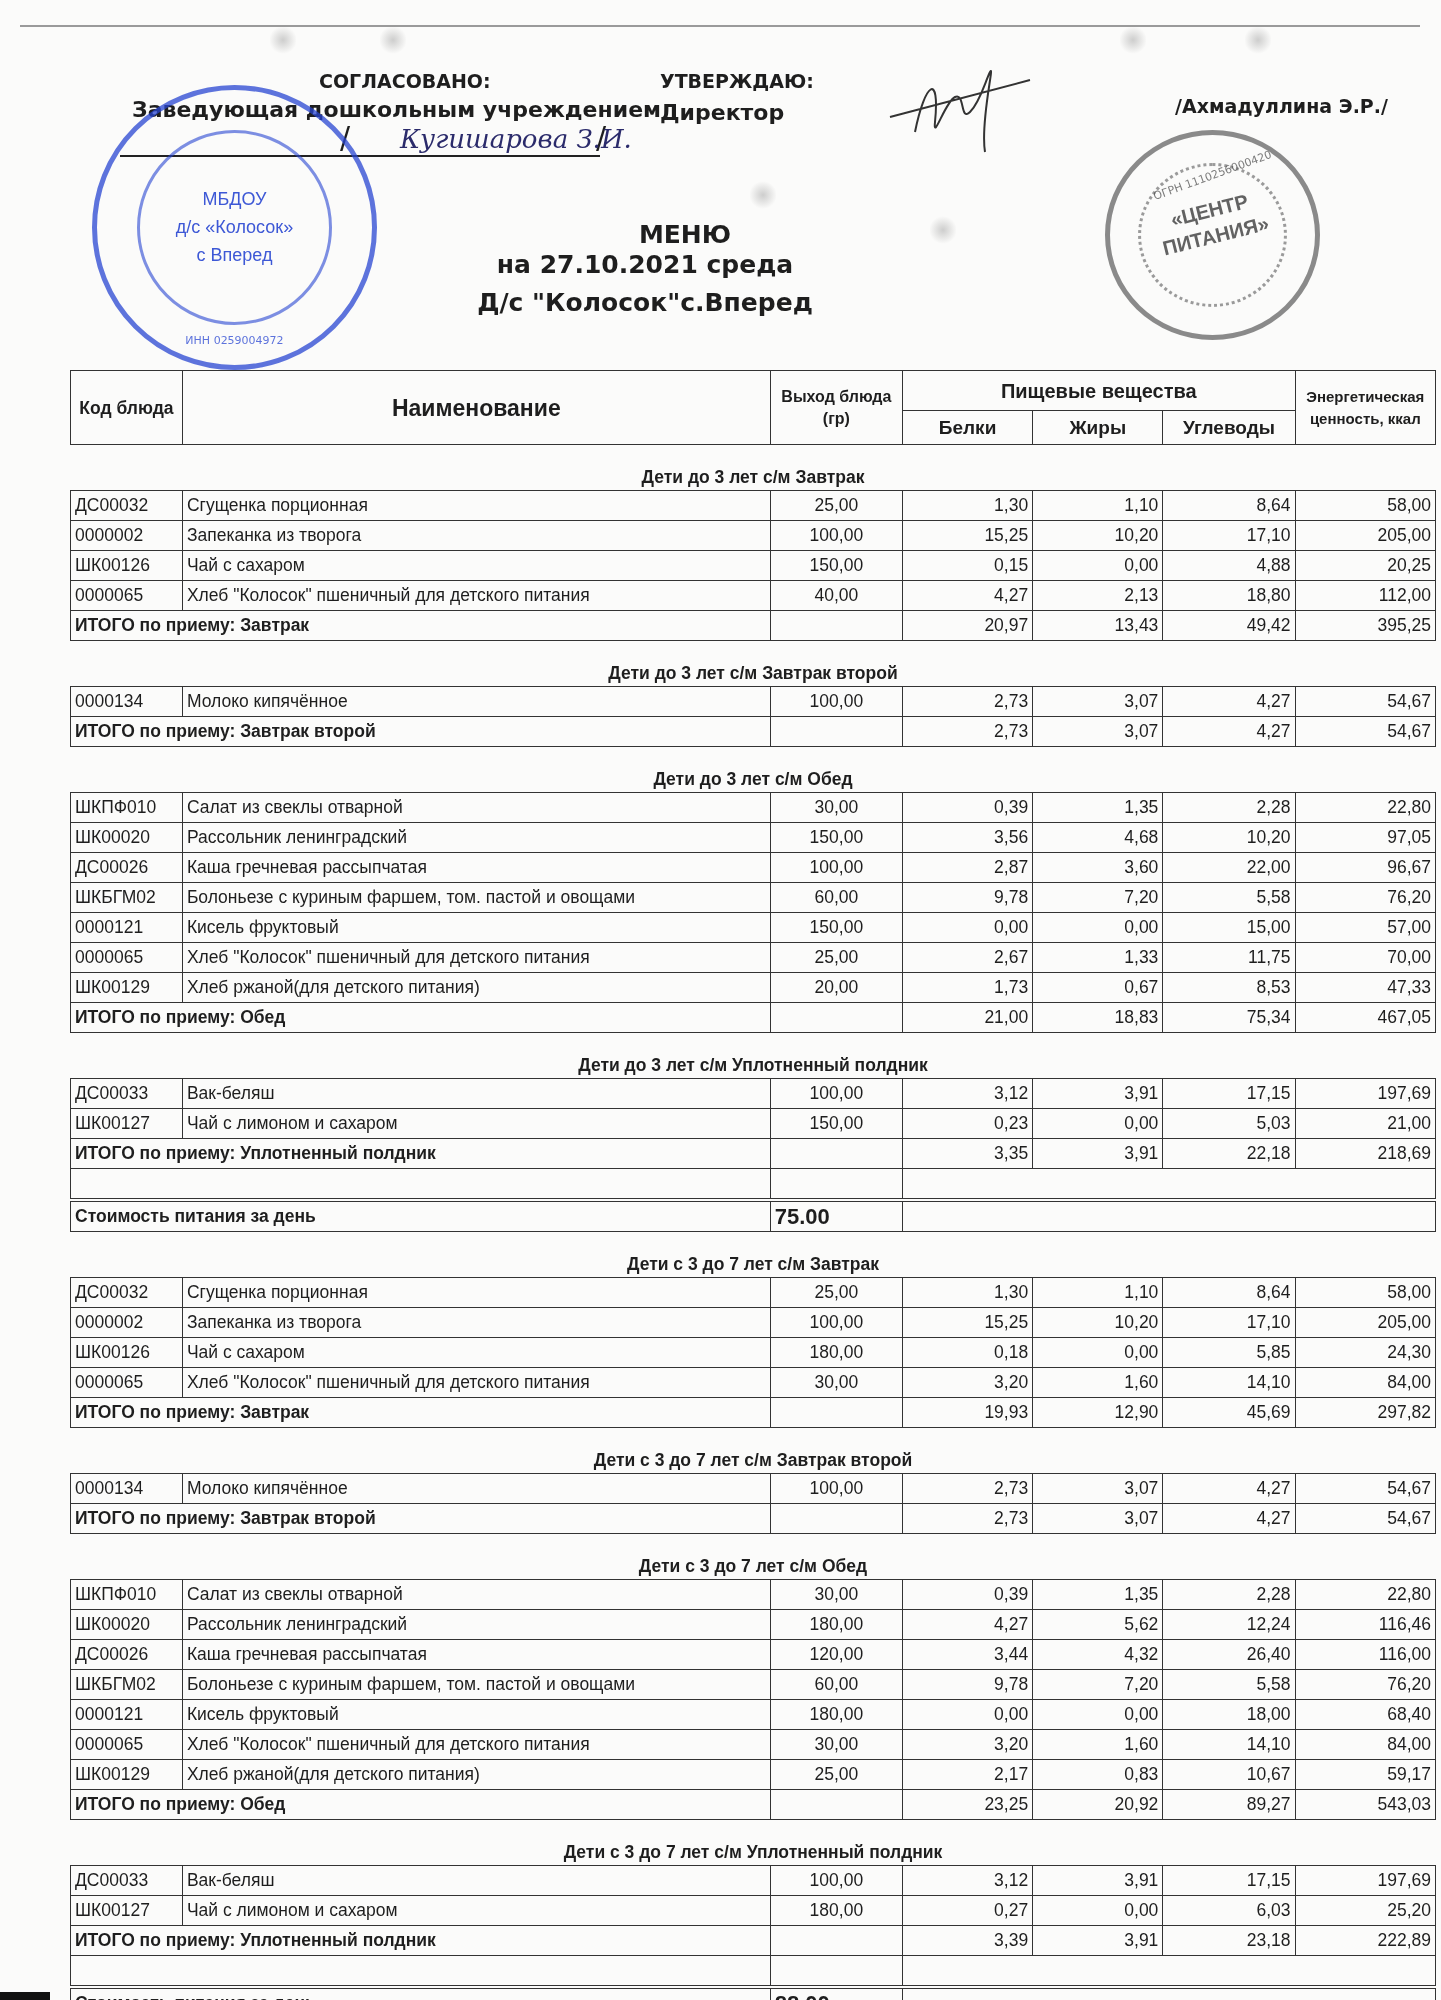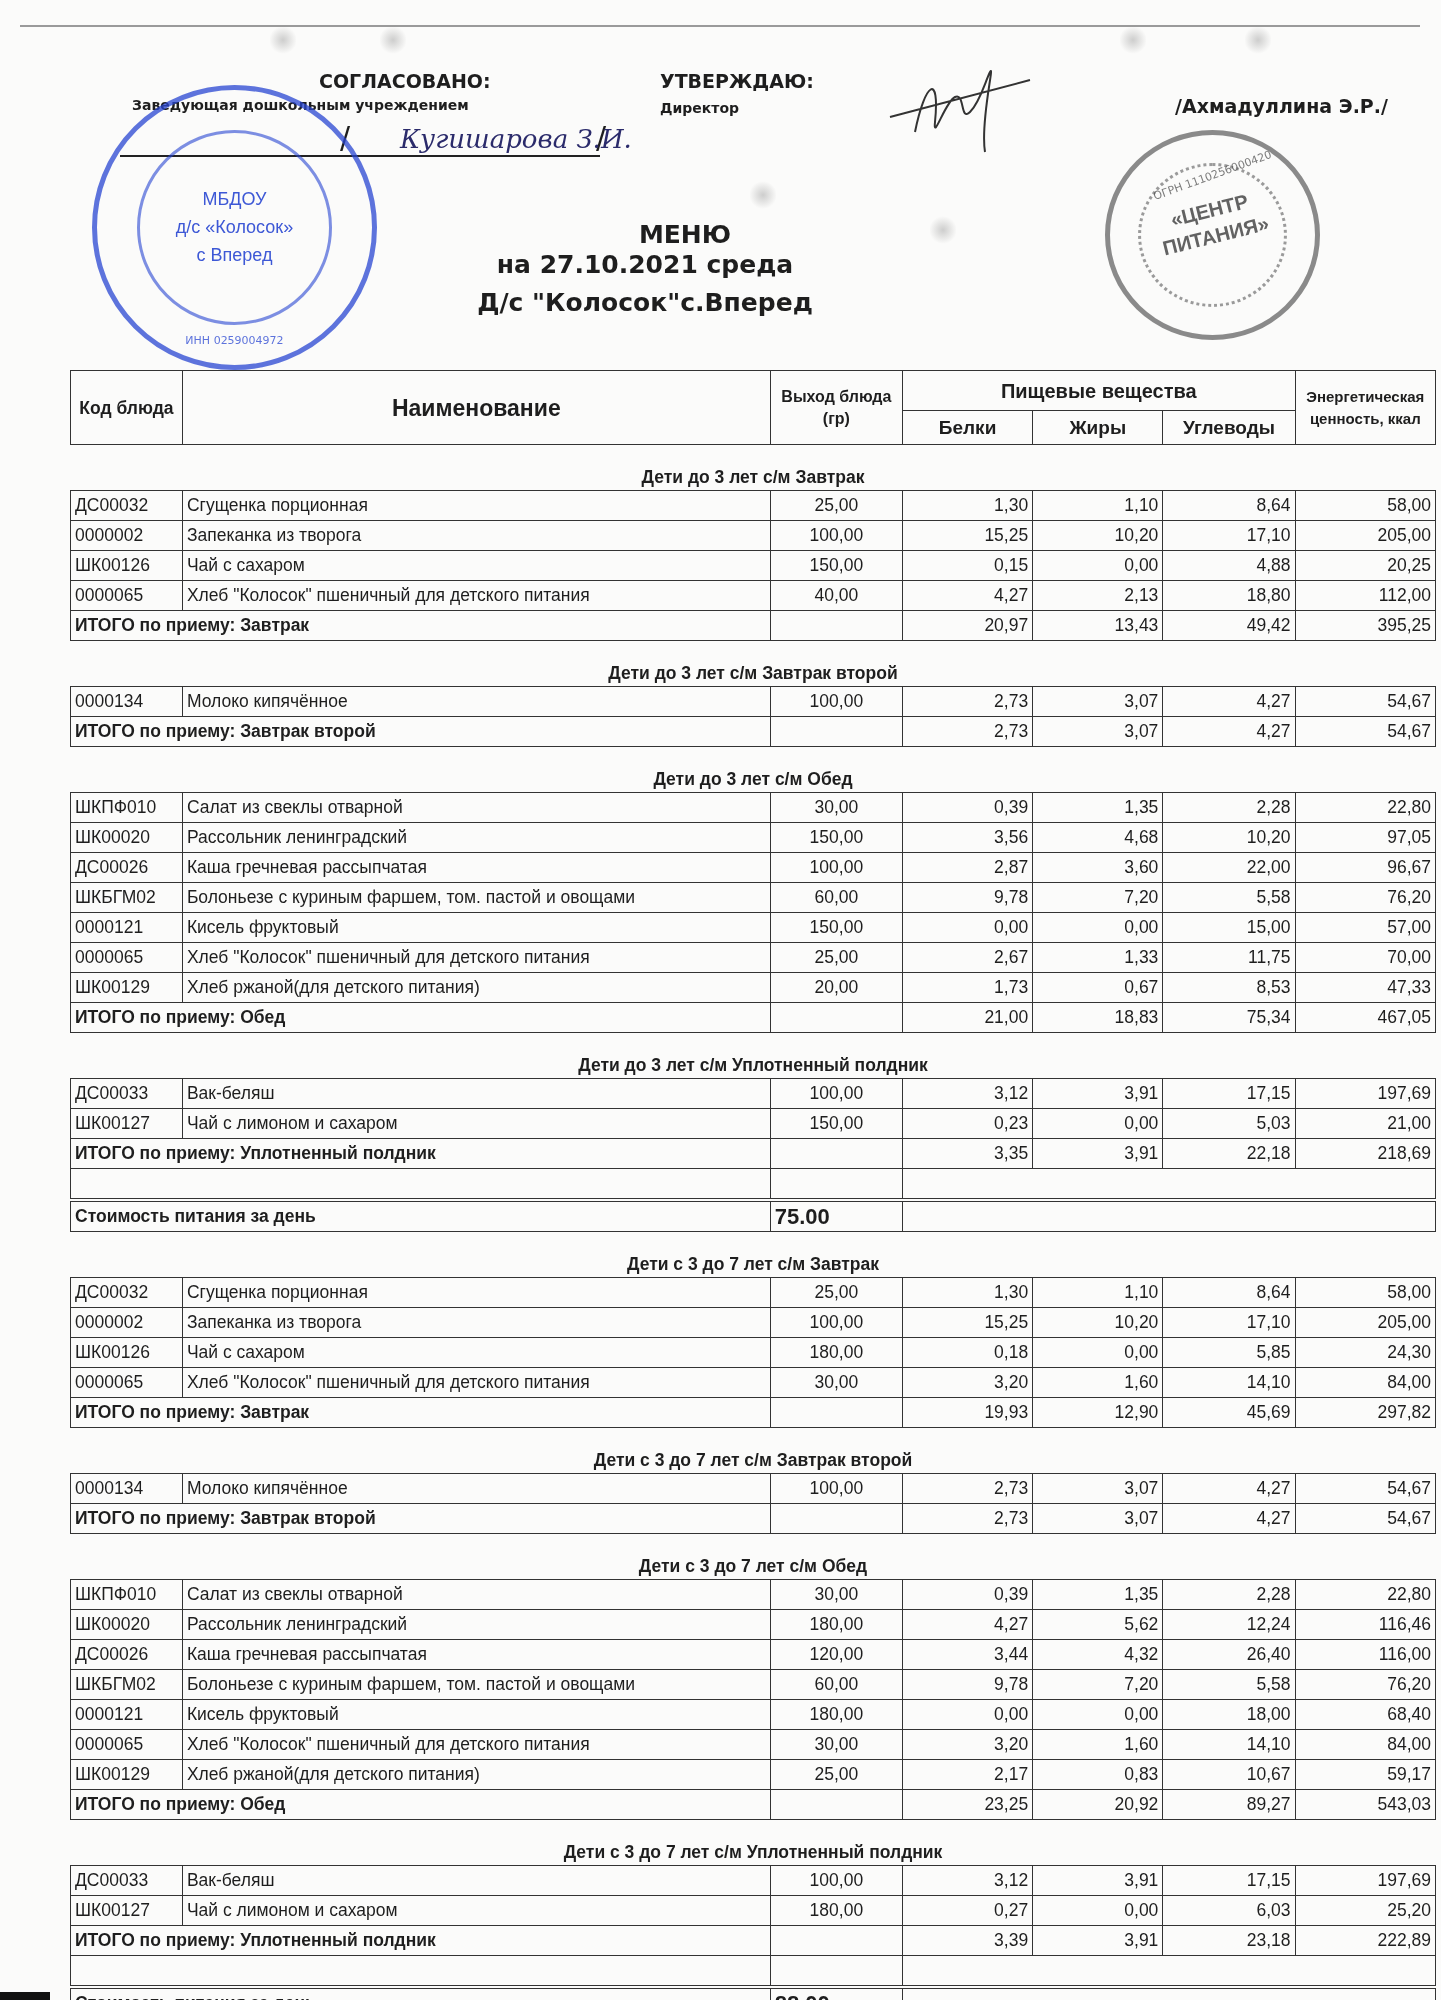--- a/index.html
+++ b/index.html
@@ -1,20 +1,20 @@
 <!DOCTYPE html>
 <html><head>
 <meta charset="utf-8">
 <style>
   html,body{margin:0;padding:0;background:#fff;}
   body{width:1441px;height:2000px;position:relative;overflow:hidden;font-family:"DejaVu Sans","Liberation Sans",sans-serif;color:#1e1e1e;}
   .page{position:absolute;left:0;top:0;width:1441px;height:2000px;background:#fbfbfa;}
   .topline{position:absolute;left:20px;top:25px;width:1400px;height:2px;background:#9a9a9a;}
   .hdr{position:absolute;font-weight:bold;font-size:19px;white-space:nowrap;}
-  .hdr-sm{font-size:14px;}
+  .hdr-sm{font-size:22px;}
   .sigline{position:absolute;left:120px;top:155px;width:480px;height:2px;background:#222;}
   .slash{position:absolute;font-size:30px;font-weight:normal;}
   .handwrite{position:absolute;font-family:"DejaVu Serif",serif;font-style:italic;font-size:26px;color:#2b2b6b;white-space:nowrap;}
   .stamp-blue{position:absolute;left:92px;top:85px;width:285px;height:285px;border-radius:50%;border:5px solid rgba(40,70,210,.75);box-sizing:border-box;}
   .stamp-blue::before{content:"";position:absolute;left:40px;top:40px;right:40px;bottom:40px;border-radius:50%;border:3px solid rgba(40,70,210,.6);}
   .stamp-blue .in{position:absolute;left:0;right:0;top:95px;text-align:center;color:rgba(40,70,210,.9);font-size:18px;line-height:28px;font-family:"Liberation Sans",sans-serif;}
   .stamp-blue .ring{position:absolute;left:0;right:0;bottom:18px;text-align:center;color:rgba(40,70,210,.75);font-size:11px;}
   .stamp-gray{position:absolute;left:1105px;top:130px;width:215px;height:210px;border-radius:50%;border:5px solid rgba(90,90,90,.7);box-sizing:border-box;}
   .stamp-gray::before{content:"";position:absolute;left:28px;top:28px;right:28px;bottom:28px;border-radius:50%;border:3px dotted rgba(90,90,90,.6);}
   .stamp-gray .in{position:absolute;left:0;right:0;top:62px;text-align:center;color:rgba(70,70,70,.85);font-weight:bold;font-size:20px;line-height:26px;transform:rotate(-14deg);font-family:"Liberation Sans",sans-serif;}

